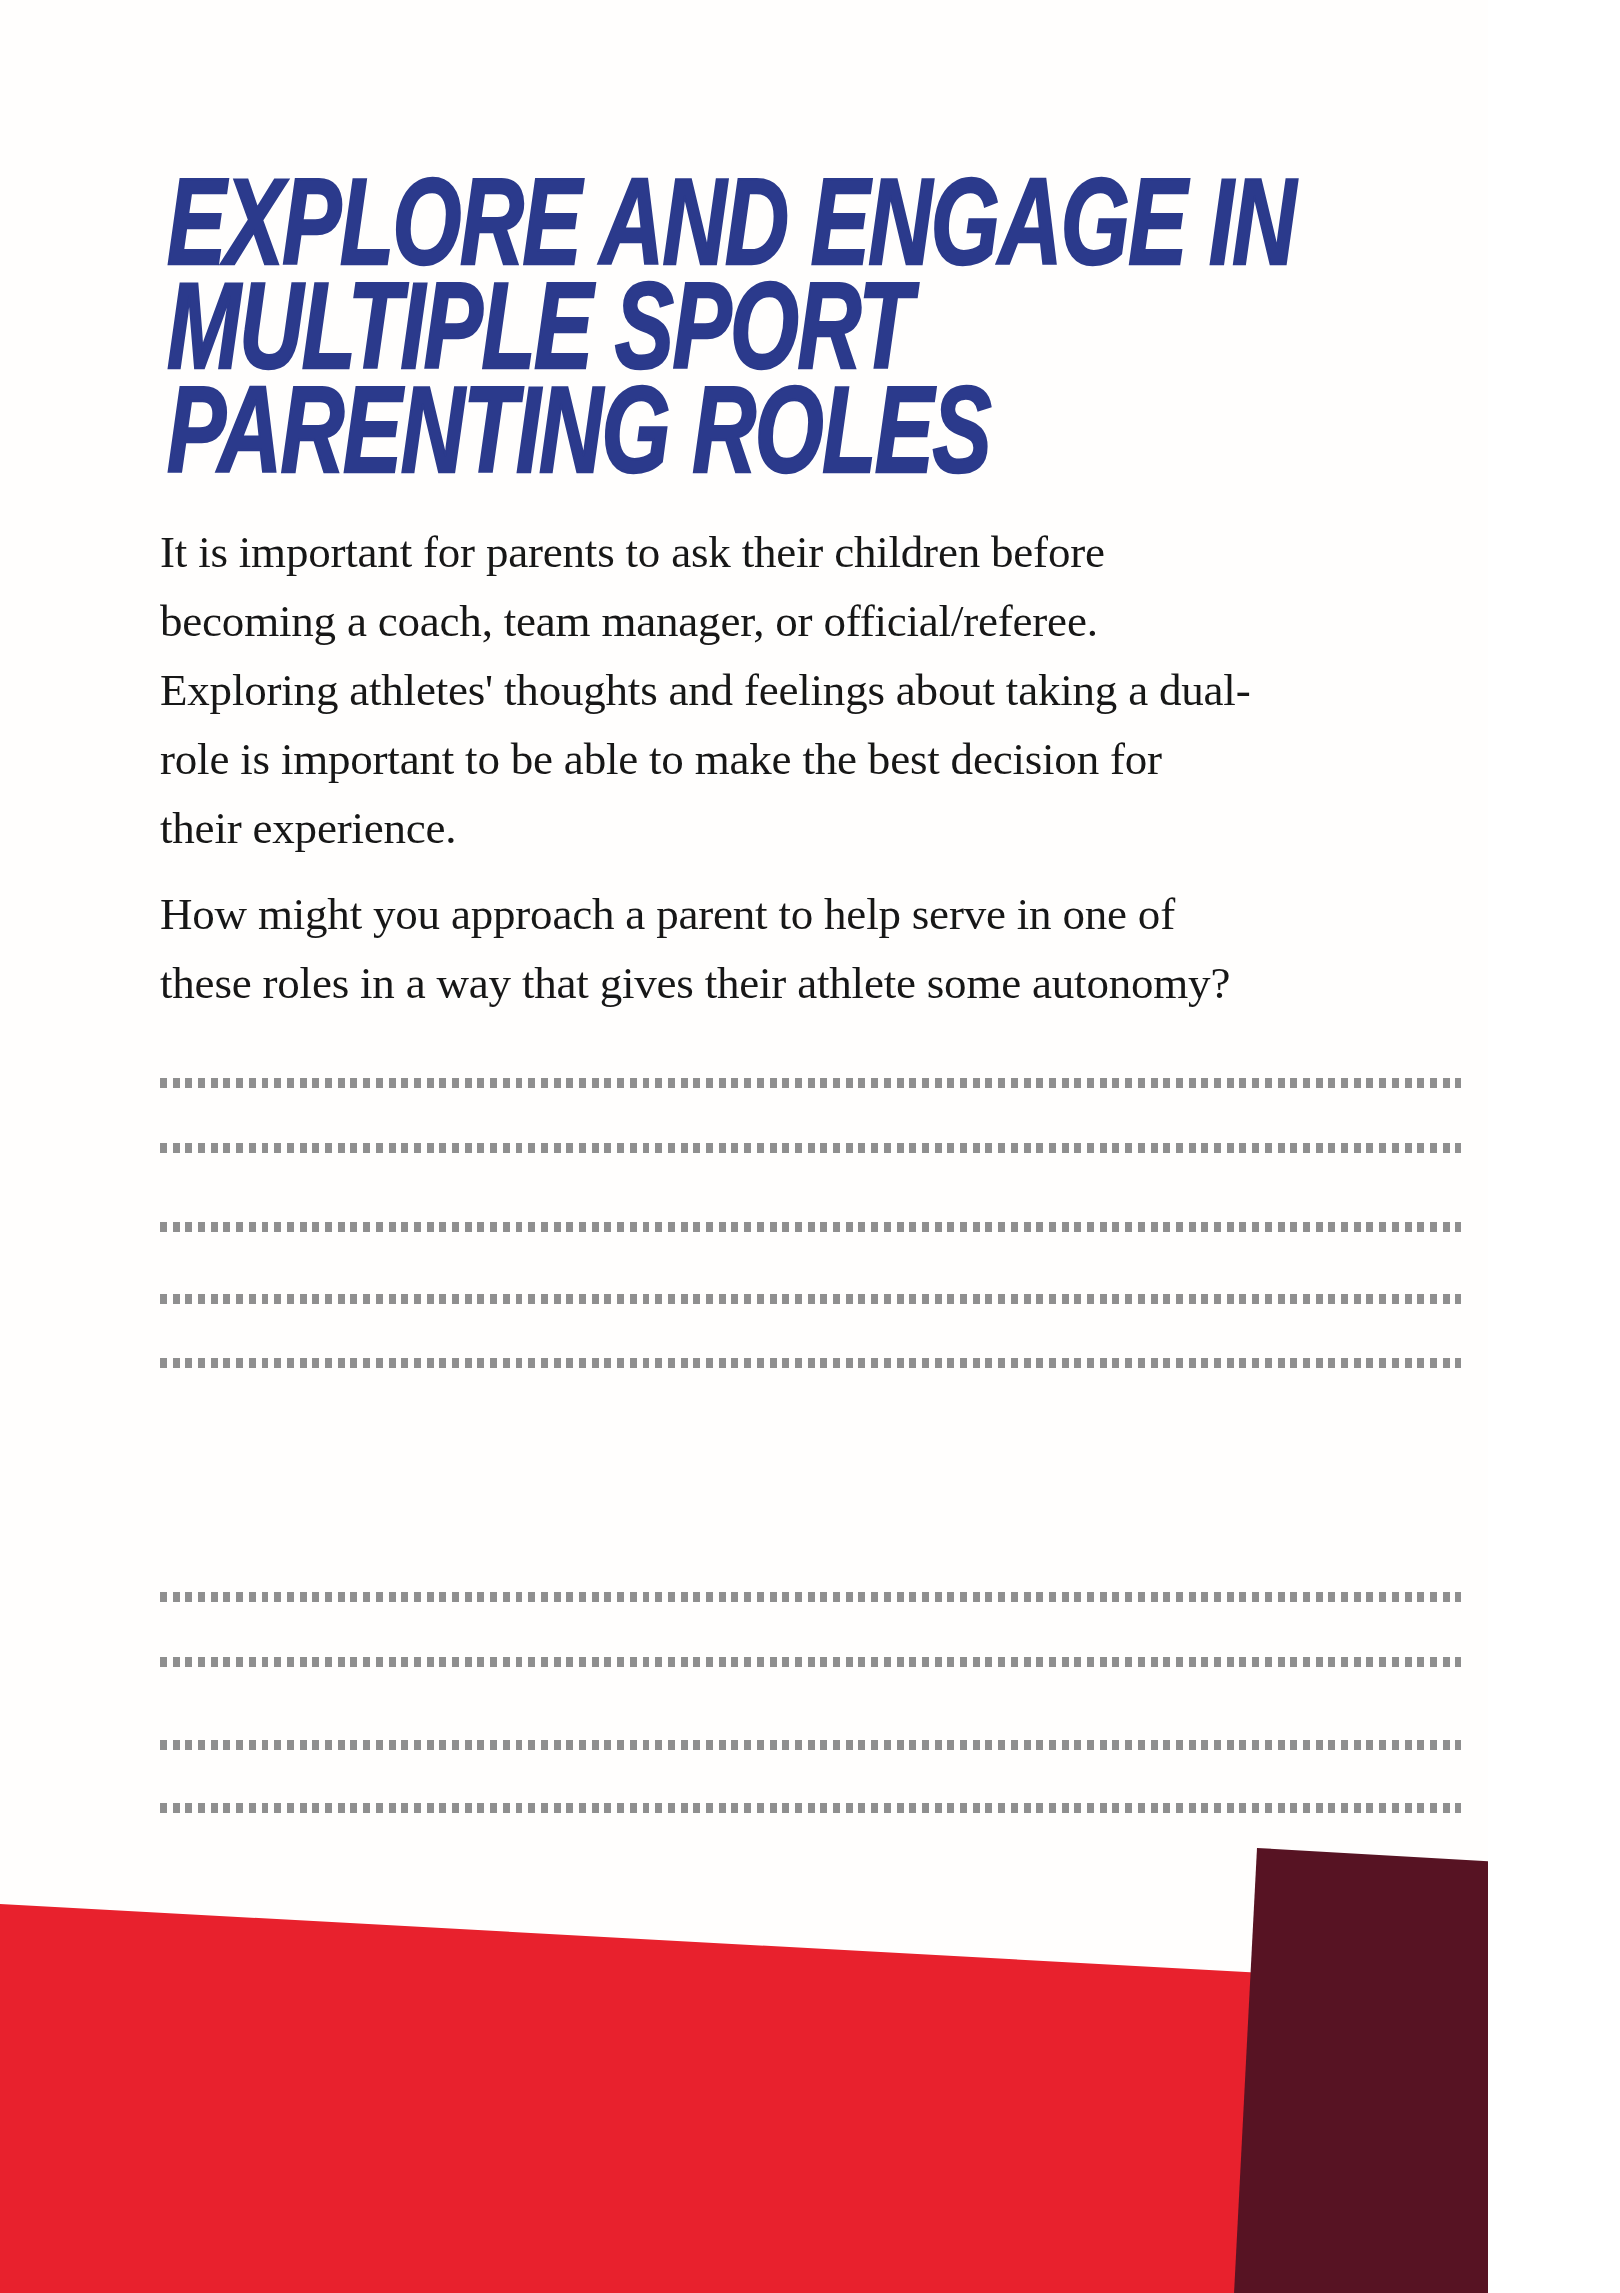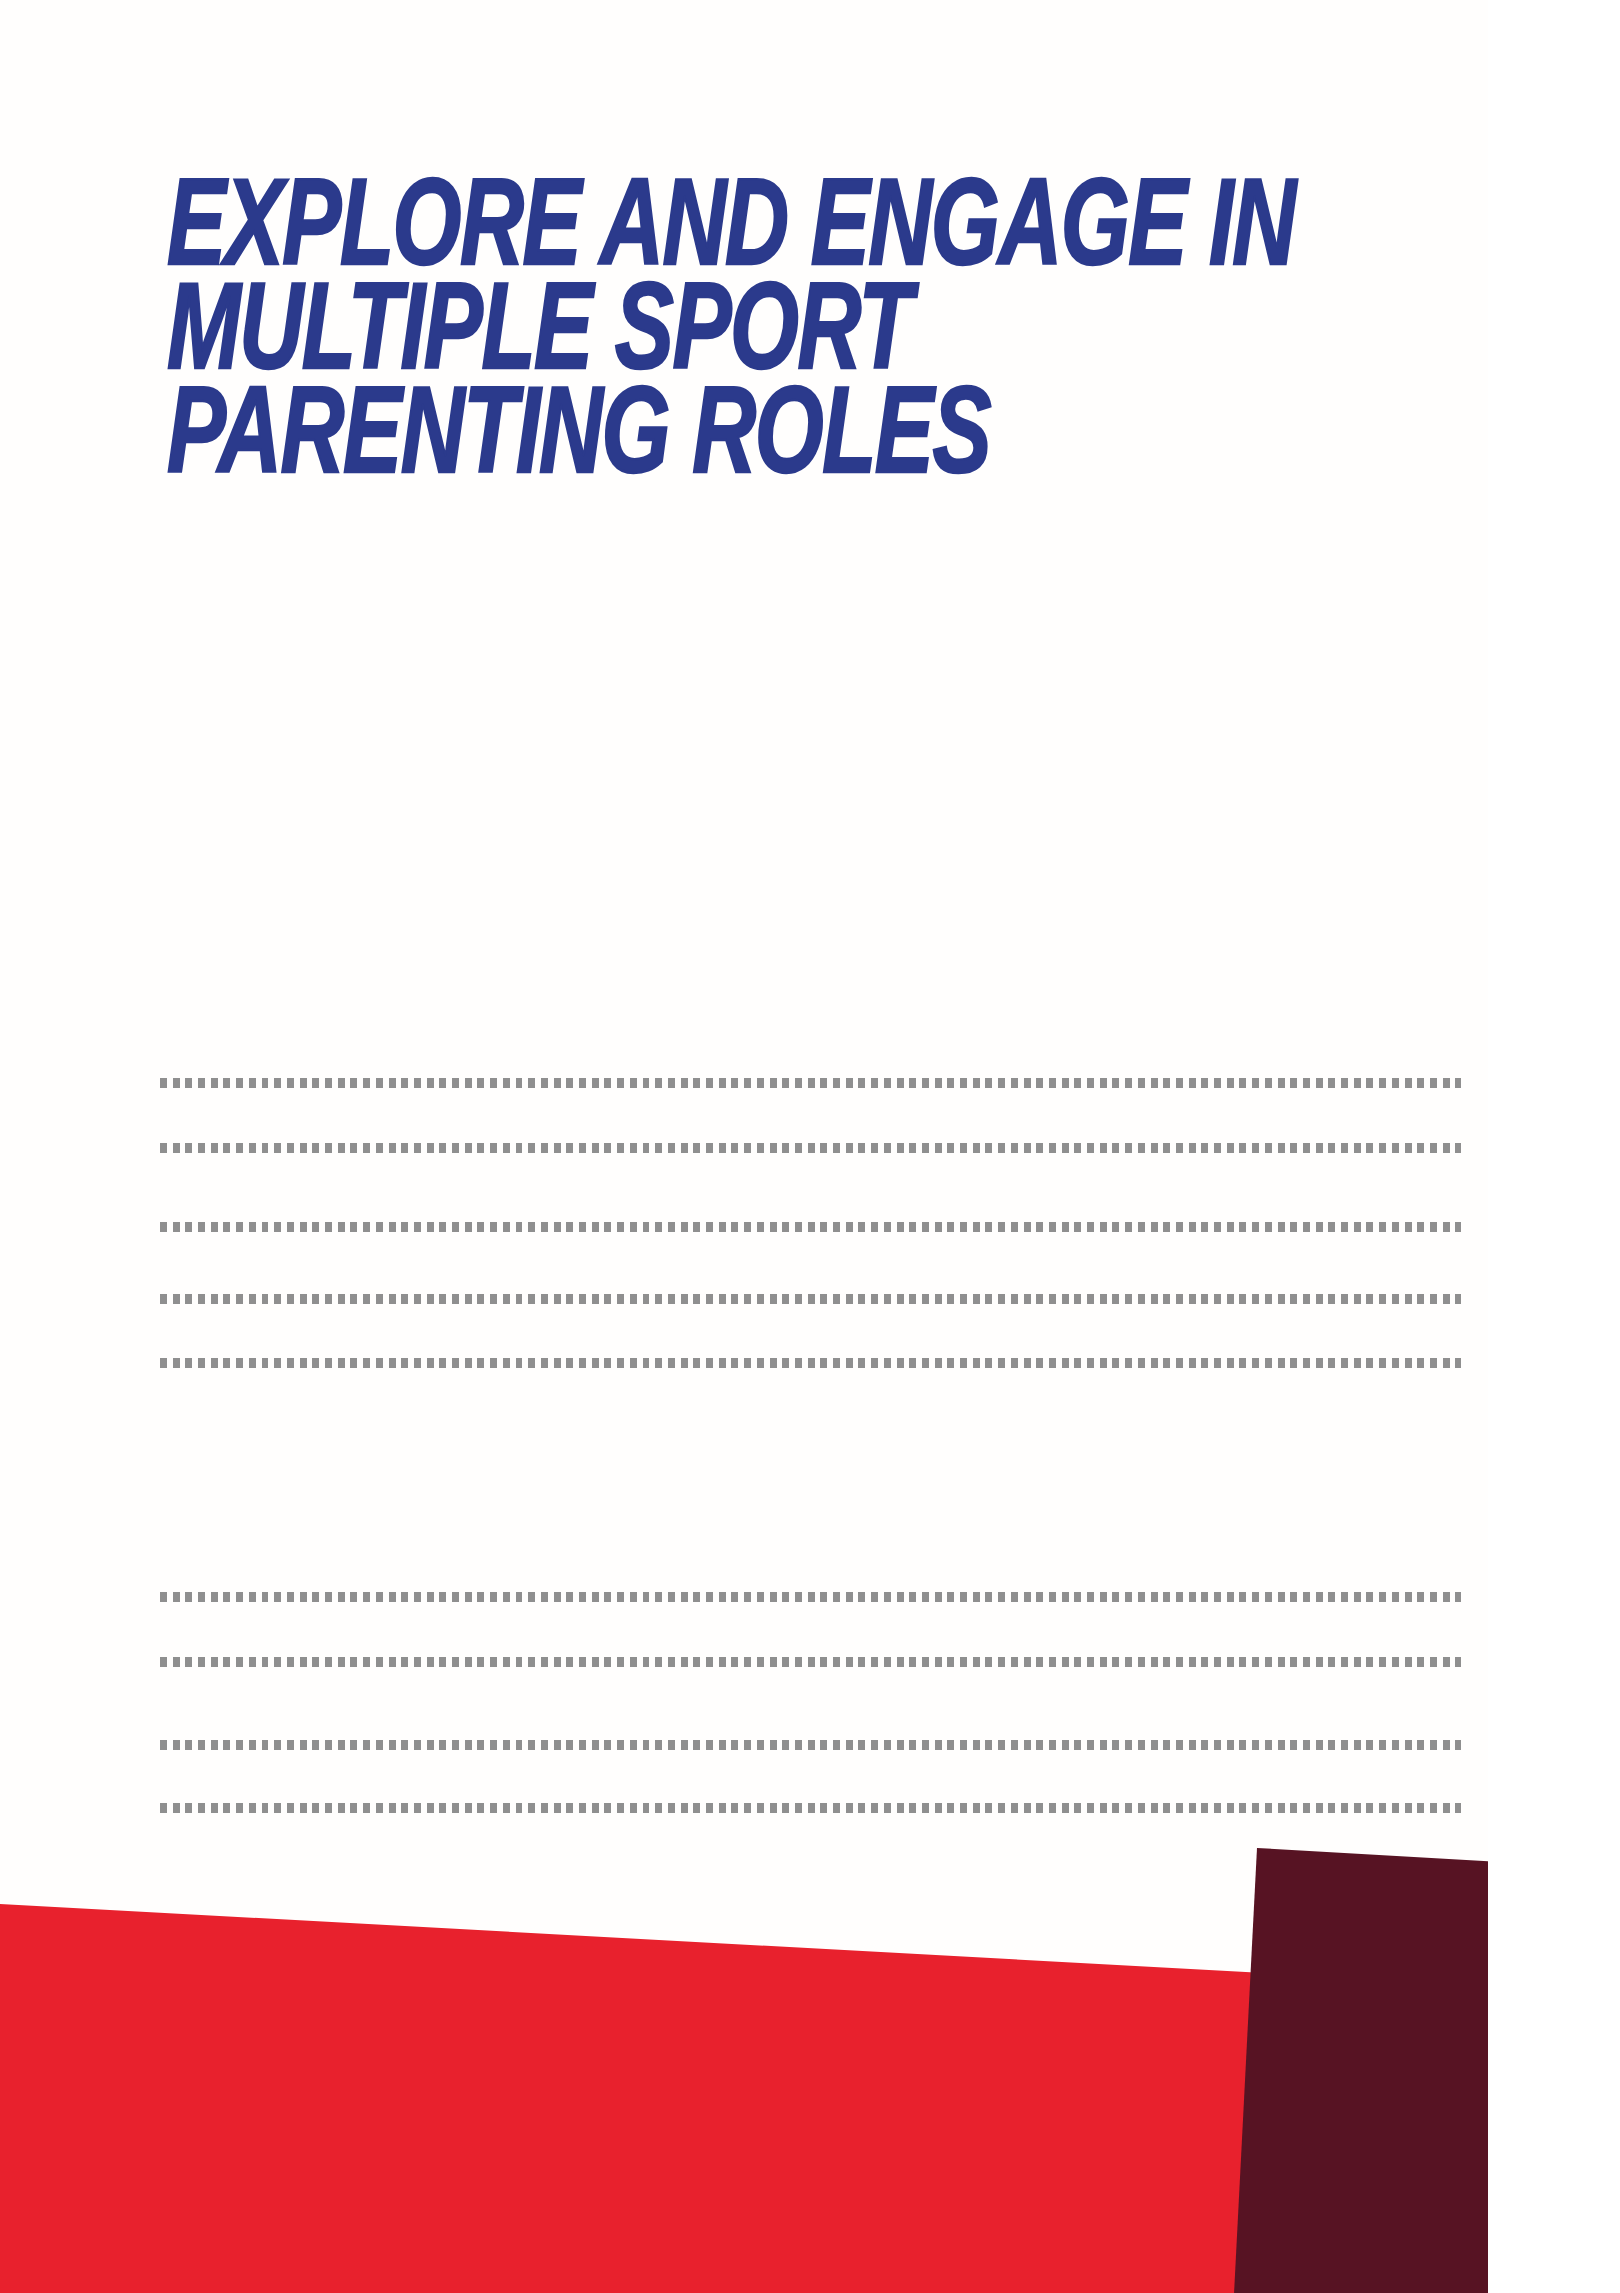--- a/index.html
+++ b/index.html
@@ -102,21 +102,28 @@
 
 <div class="page">
 
   <div class="shape shape-red"></div>
   <div class="shape shape-maroon"></div>
 
   <h1 class="title">EXPLORE AND ENGAGE IN
 MULTIPLE SPORT
 PARENTING ROLES</h1>
 
+  <p class="bodytext intro">It is important for parents to ask their children before
+becoming a coach, team manager, or official/referee.
+Exploring athletes' thoughts and feelings about taking a dual-
+role is important to be able to make the best decision for
+their experience.</p>
 
+  <p class="bodytext question1">How might you approach a parent to help serve in one of
+these roles in a way that gives their athlete some autonomy?</p>
 
   <div class="answer-line l1-1"></div>
   <div class="answer-line l1-2"></div>
   <div class="answer-line l1-3"></div>
   <div class="answer-line l1-4"></div>
   <div class="answer-line l1-5"></div>
 
 
   <div class="answer-line l2-1"></div>
   <div class="answer-line l2-2"></div>

